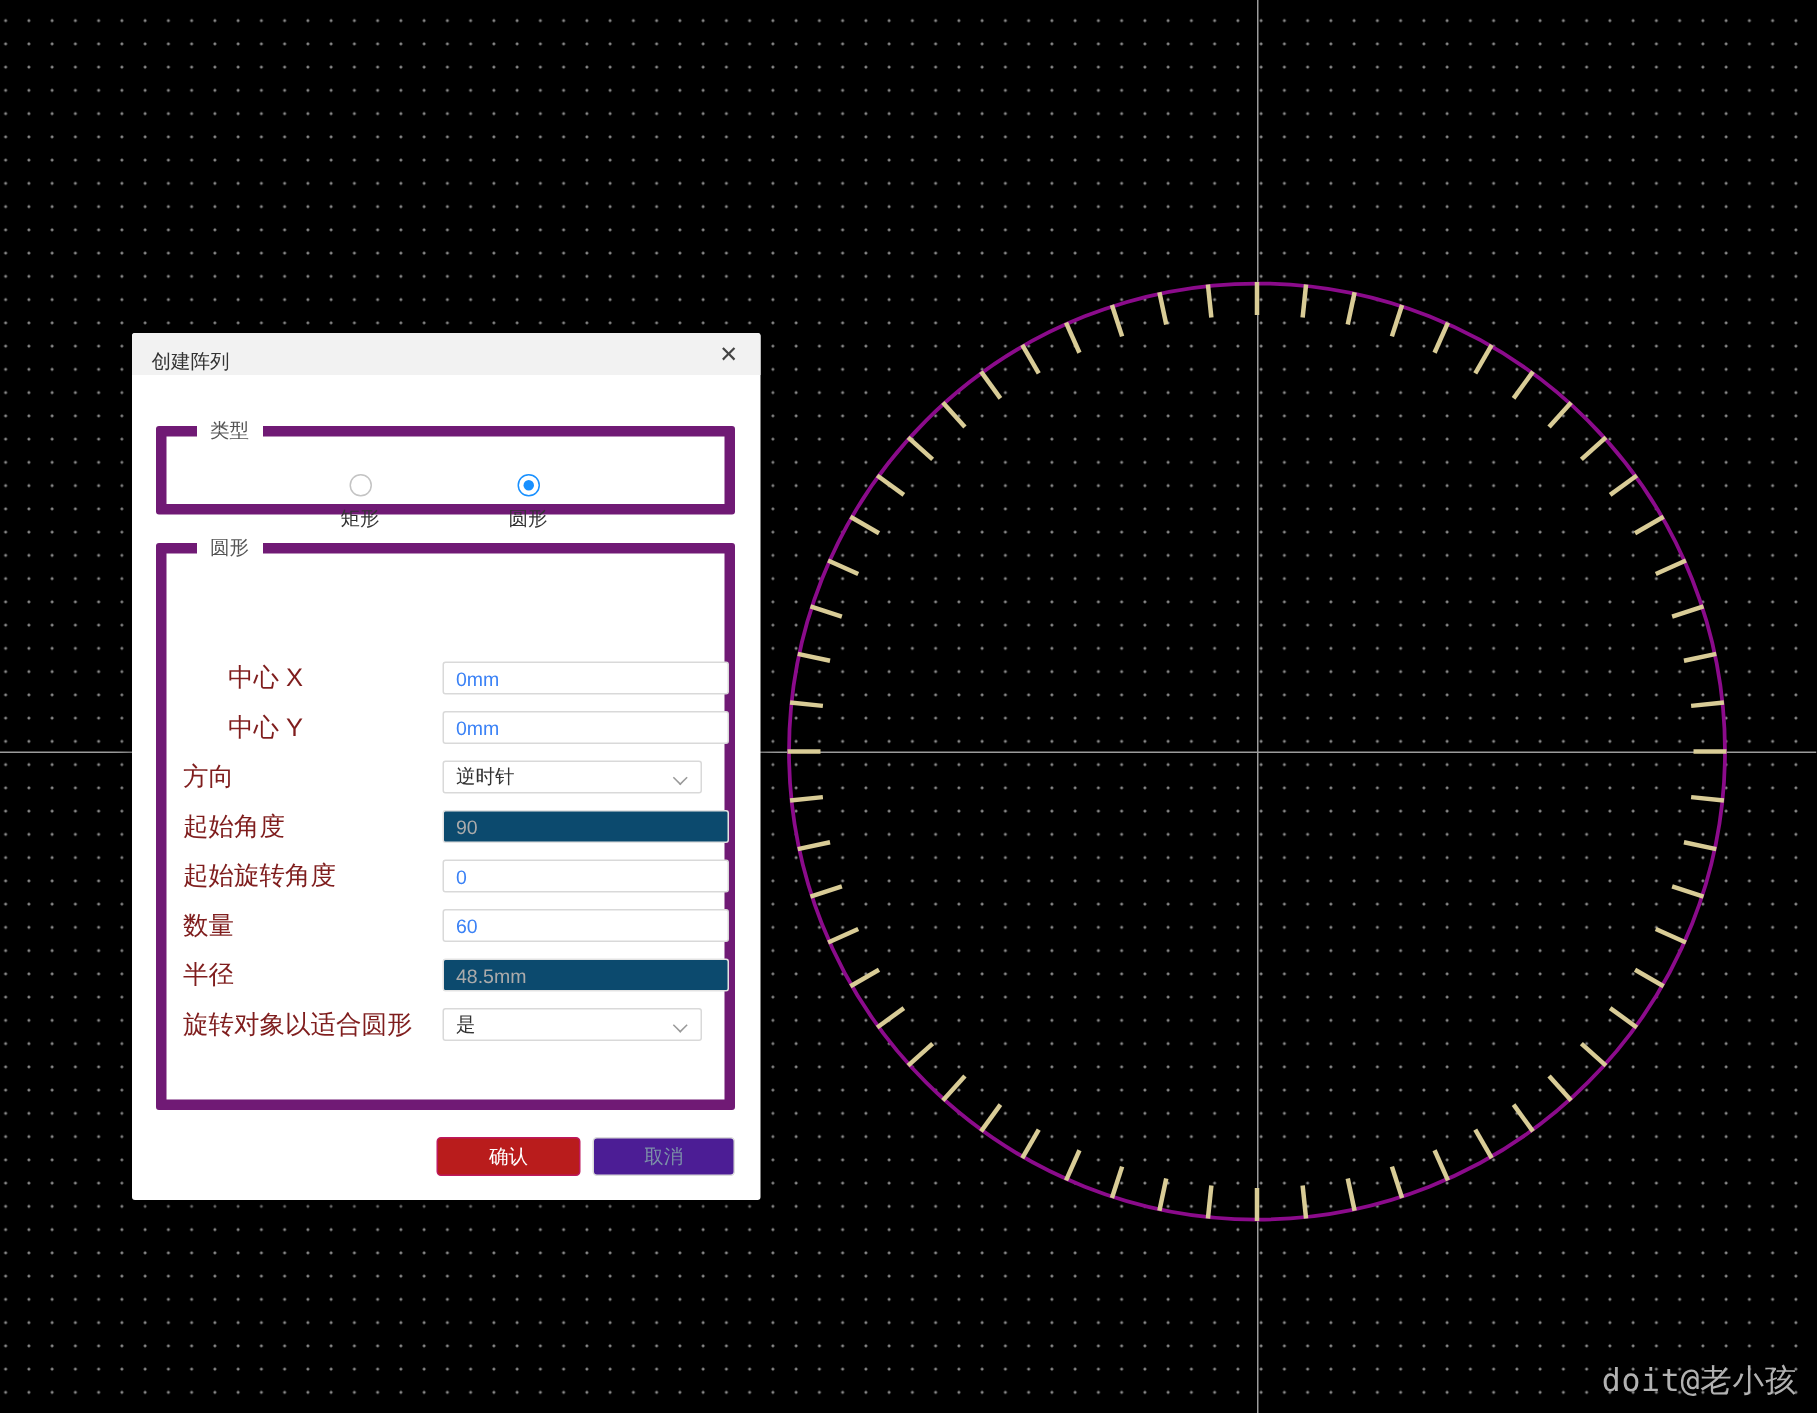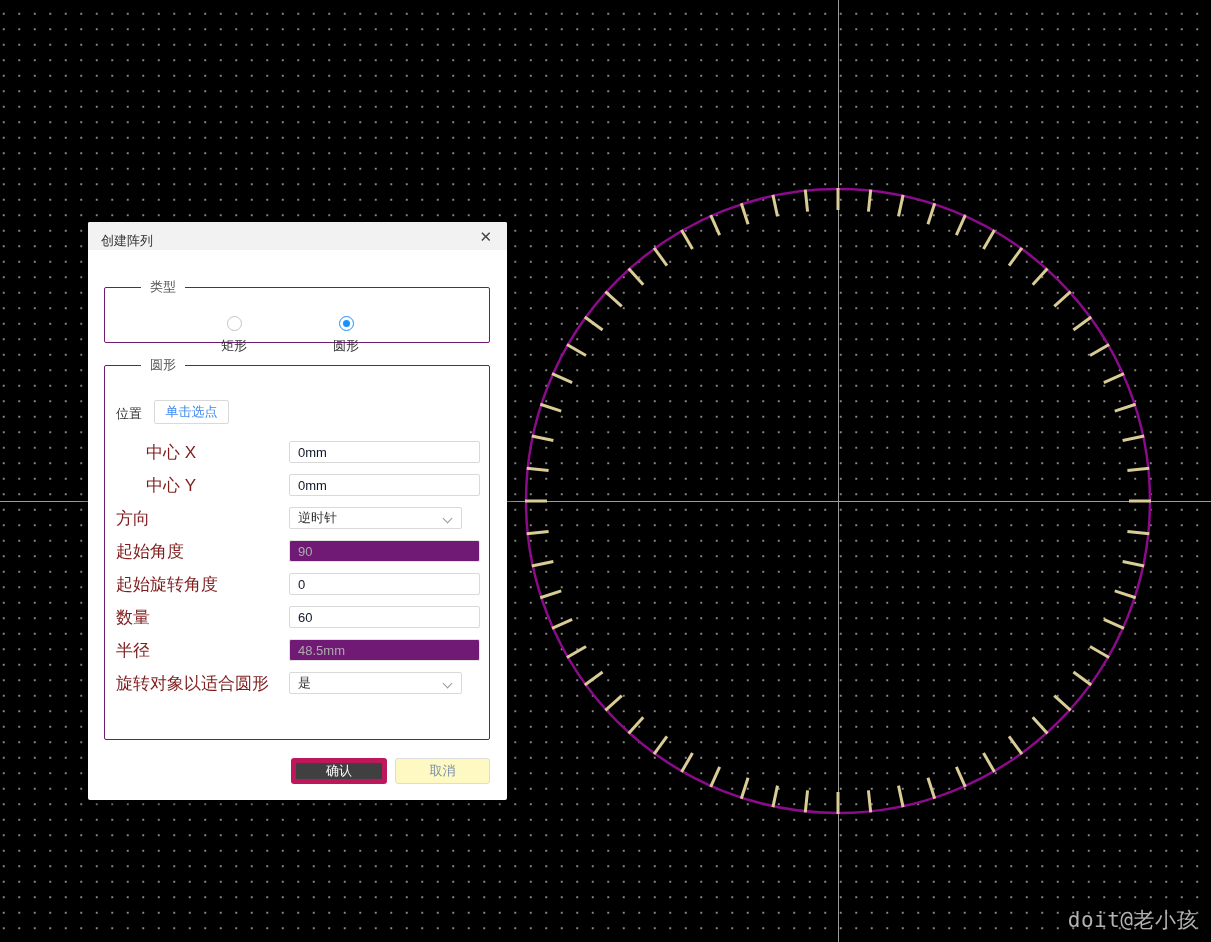--- a/index.html
+++ b/index.html
@@ -45,23 +45,22 @@
     border-radius: 2px 2px 0 0;
   }
   .dialog-title { font-size: 13px; color: #333; margin-top: 10px; }
   .dialog-close {
     margin-left: auto; font-size: 15px; color: #444;
     line-height: 1; cursor: pointer; padding: 2px;
   }
 
   fieldset {
     position: absolute;
-    border: 1px solid #701a75;
+    border: 7px solid #701a75;
     border-radius: 2px;
-    padding-left: 16px;
   }
   legend {
     margin-left: 20px; padding: 0 9px;
     font-size: 13px; color: #555;
   }
   .fs-type  { left: 16px; top: 56px;  width: 386px; height: 65px; }
   .fs-circle{ left: 16px; top: 134px; width: 386px; height: 384px; }
 
   .radio-item { position: absolute; display: flex; align-items: center; gap: 6px; cursor: pointer; flex-direction: column; }
   .radio-item .label { font-size: 13px; color: #333; }
@@ -92,25 +91,25 @@
   .row .flabel {
     position: absolute; left: 11px; top: 50%; transform: translateY(-50%);
     font-size: 17px; color: #7f1d1d; white-space: nowrap;
   }
   .row .flabel.indent { left: 41px; }
   .row .control { position: absolute; left: 184px; top: 0; }
 
   .tinput {
     width: 191px; height: 22px;
     border: 1px solid #d9d9d9; border-radius: 2px;
-    padding: 0 8px; font-size: 13px; color: #0f172a;
+    padding: 0 8px; font-size: 13px; color: #3b82f6;
     font-family: inherit; background: #fff; outline: none;
   }
   .tinput.disabled {
-    background: #701a75; color: #ababab; border-color: #e3e3e3;
+    background: #0c4a6e; color: #ababab; border-color: #e3e3e3;
   }
 
   .select-box {
     width: 173px; height: 22px;
     border: 1px solid #d9d9d9; border-radius: 2px;
     background: #fff; cursor: pointer;
     display: flex; align-items: center;
     padding: 0 8px; font-size: 13px; color: #333;
     position: relative;
   }
@@ -122,25 +121,25 @@
   }
 
   .footer-btn {
     position: absolute; top: 536px; height: 26px;
     font-size: 13px; border-radius: 3px; cursor: pointer;
     display: flex; align-items: center; justify-content: center;
     font-family: inherit;
   }
   .btn-confirm {
     left: 203px; width: 96px;
-    background: #404040; border: 5px solid #be185d; color: #fff;
+    background: #b91c1c; border: 1px solid #be185d; color: #fff;
   }
   .btn-cancel {
     left: 307px; width: 95px;
-    background: #fef9c3; border: 1px solid #dcdcdc; color: #7c90a8;
+    background: #4c1d95; border: 1px solid #dcdcdc; color: #7c90a8;
   }
 </style>
 </head>
 <body>
 
 <div class="canvas">
   <div class="crosshair-h" style="top:501px;"></div>
   <div class="crosshair-v" style="left:838px;"></div>
   <svg class="preview-svg" width="1211" height="942">
       <circle cx="838" cy="501" r="312" fill="none" stroke="#8b0b8b" stroke-width="2.5"></circle>
@@ -223,24 +222,20 @@
     </div>
     <div class="radio-item" style="left:228px; top:20px;">
       <span class="radio checked"></span>
       <span class="label">圆形</span>
     </div>
   </fieldset>
 
   <fieldset class="fs-circle">
     <legend>圆形</legend>
 
-    <div class="pos-row">
-      <span class="pos-label">位置</span>
-      <button class="pick-btn">单击选点</button>
-    </div>
 
     <div class="rows">
 
       <div class="row">
         <span class="flabel indent">中心 X</span>
         <span class="control"><input class="tinput" value="0mm" style=""></span>
       </div>
 
       <div class="row">
         <span class="flabel indent">中心 Y</span>

